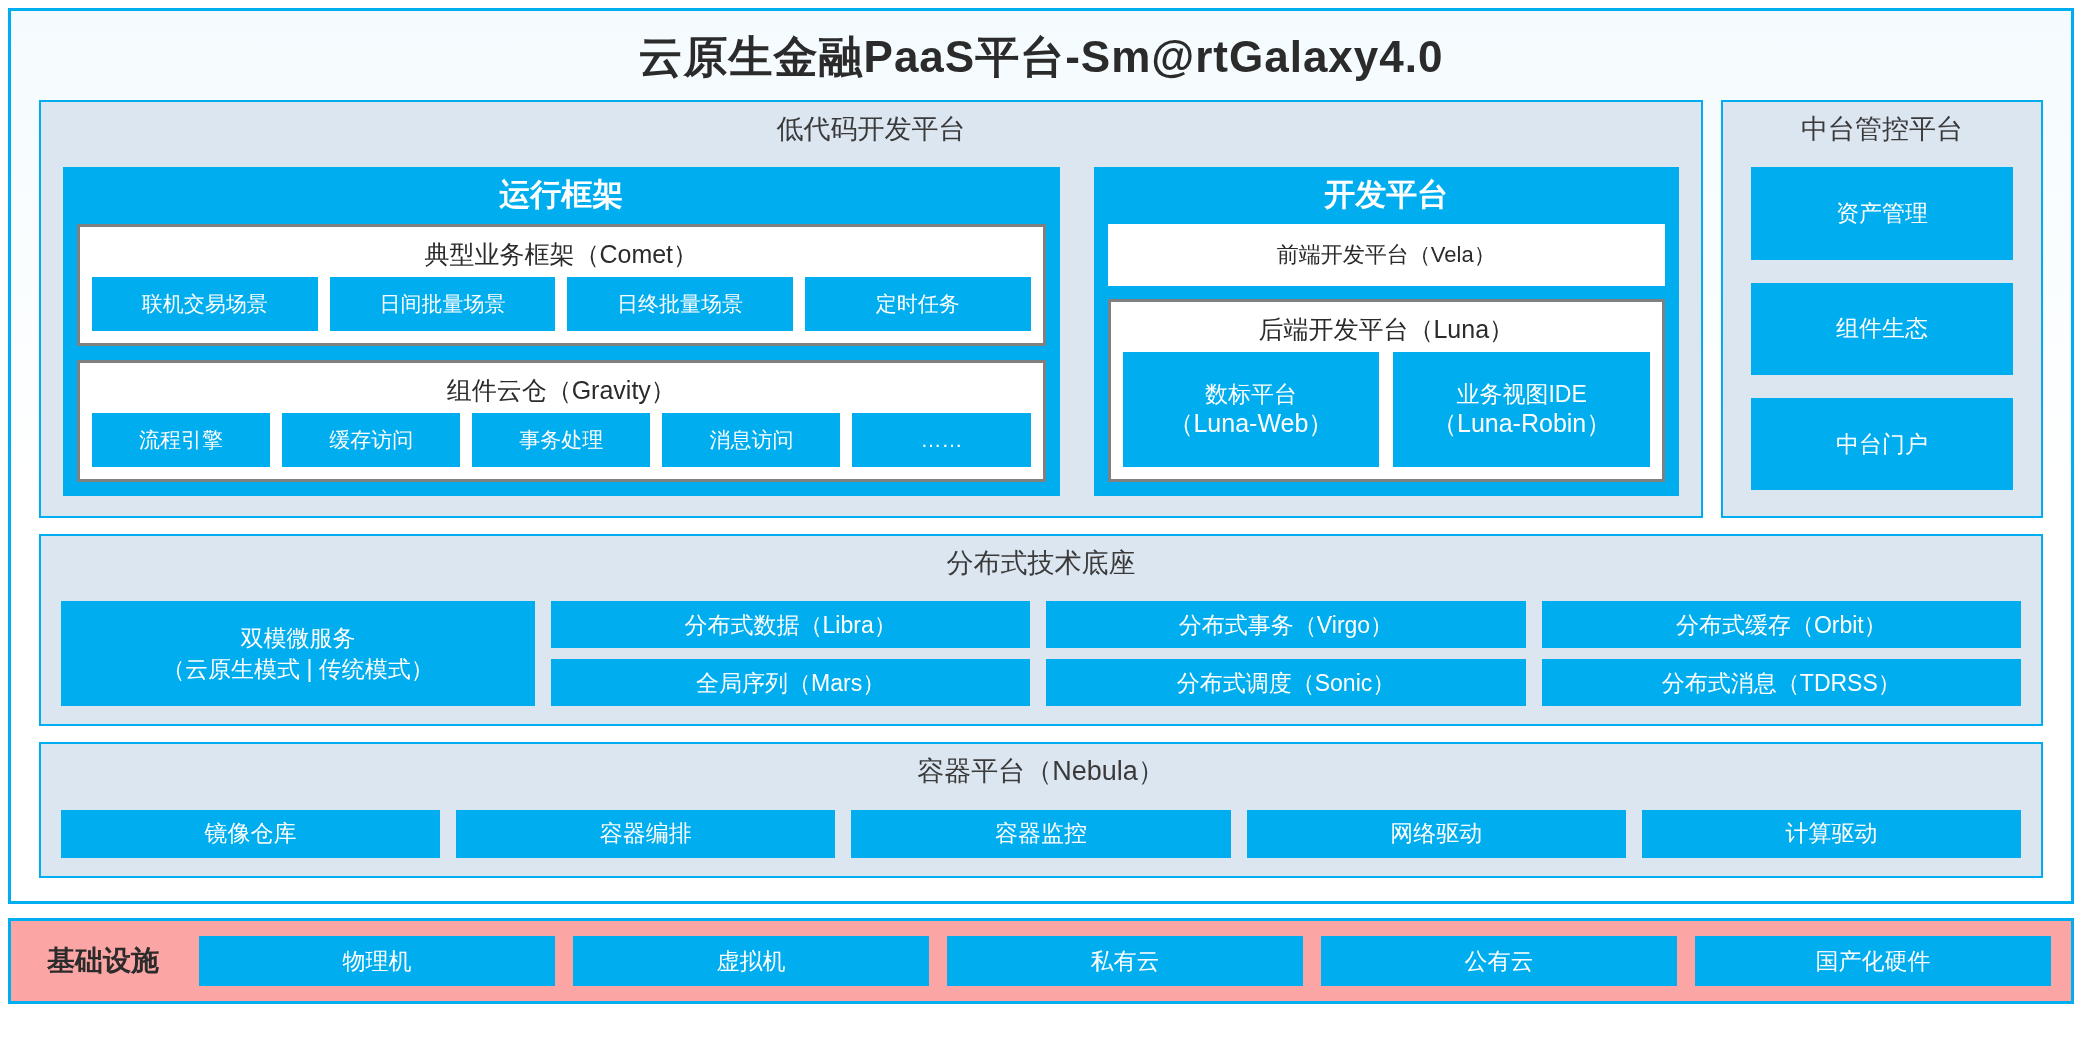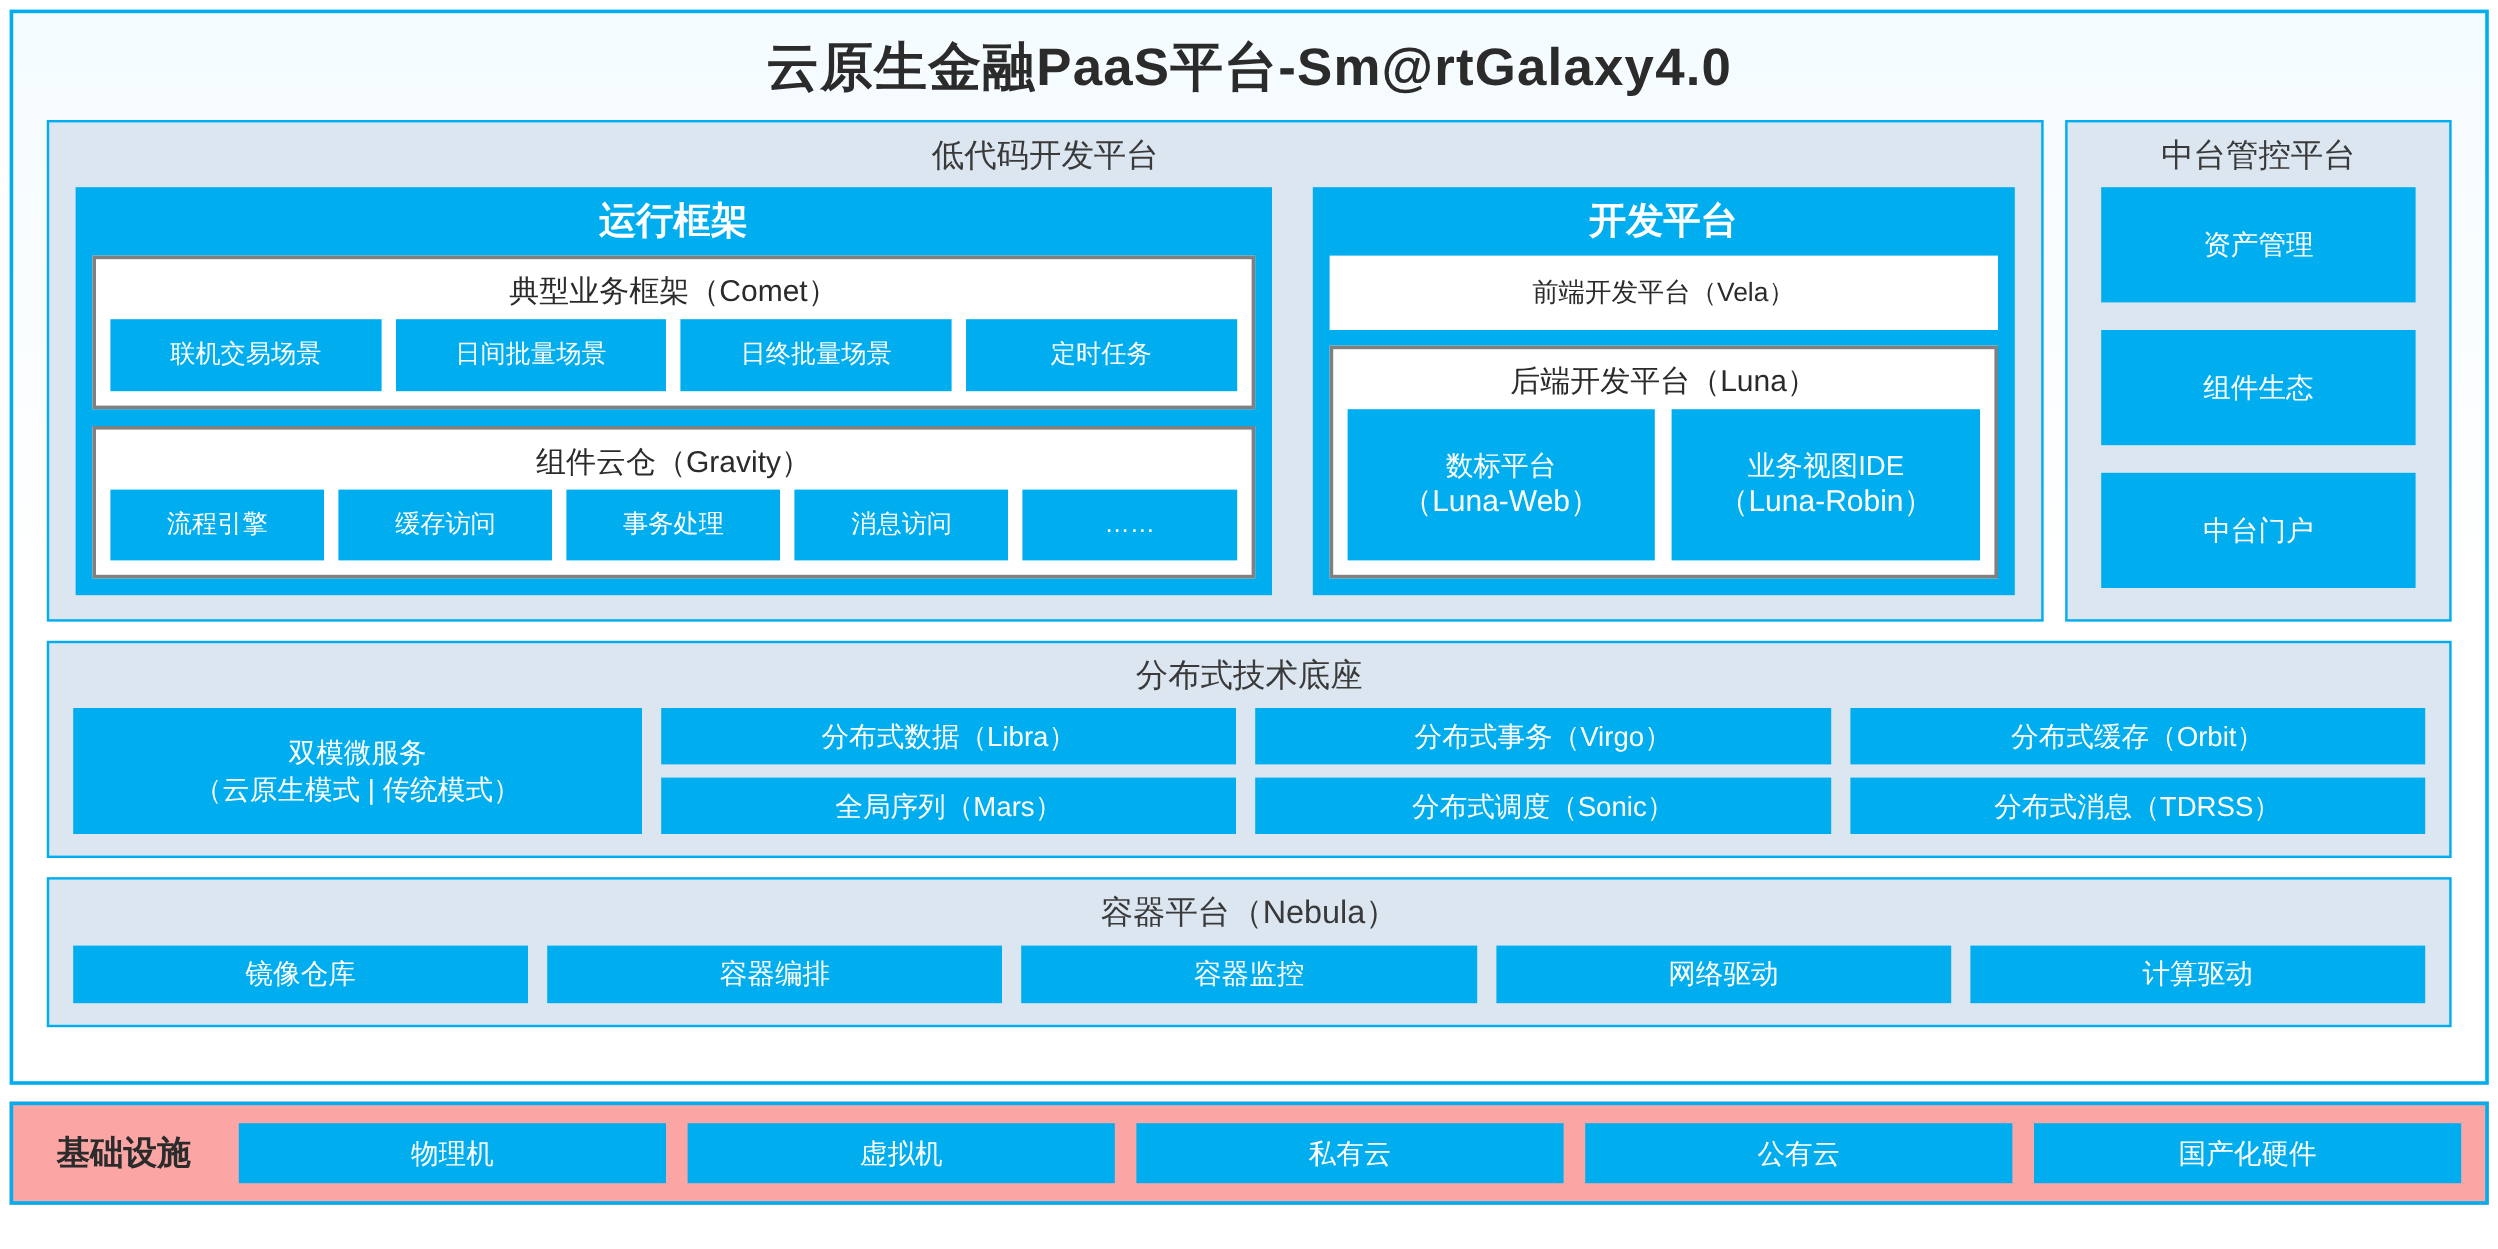--- a/index.html
+++ b/index.html
@@ -33,21 +33,21 @@
   
   .panel{
     border:2px solid #00AEEF;
     background:#dce6f1;
     box-sizing:border-box;
   }
   .panel-title{
     text-align:center;
     font-size:27px;
     color:#3a3a3a;
-    padding:11px 0 11px 0;
+    padding:11px 0 22px 0;
     line-height:1.2;
   }
 
   
   .top-row{display:flex;gap:18px;align-items:stretch;height:418px;}
   .lowcode{flex:1 1 auto;display:flex;flex-direction:column;}
   .console{width:322px;flex:0 0 322px;display:flex;flex-direction:column;}
 
   .lowcode-body{
     display:flex;gap:34px;flex:1 1 auto;

